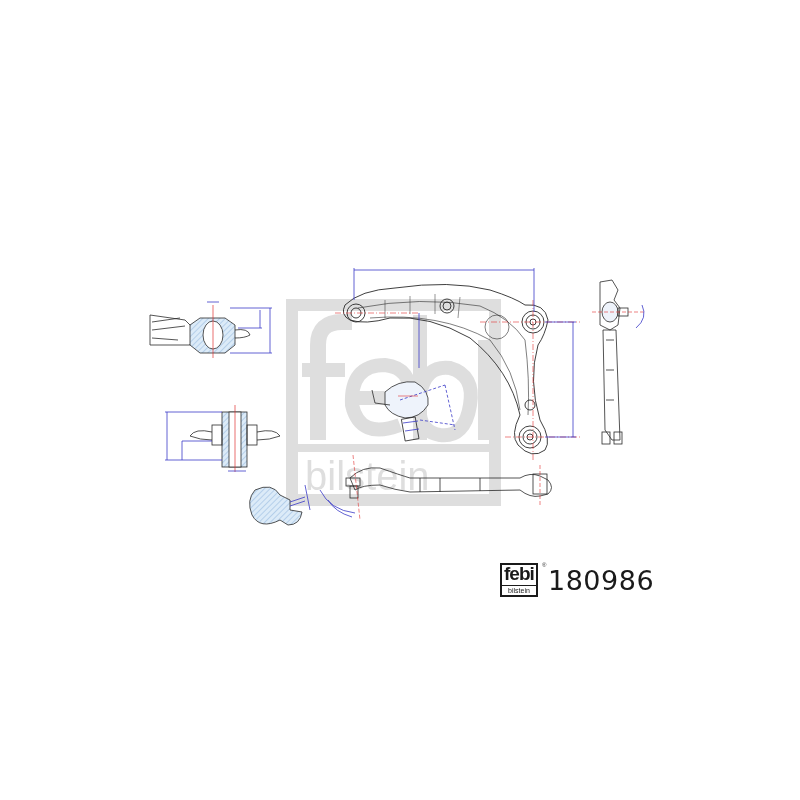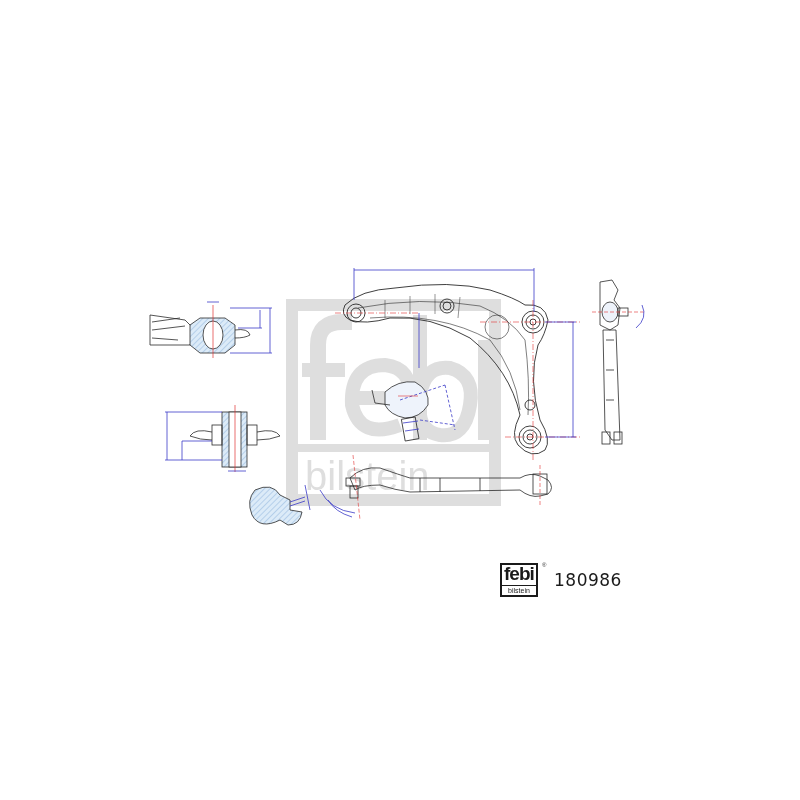--- a/index.html
+++ b/index.html
@@ -3,21 +3,21 @@
 <meta charset="utf-8">
 <style>
   html, body { margin:0; padding:0; background:#ffffff; }
   body { width:800px; height:800px; position:relative; overflow:hidden; font-family:"Liberation Sans", sans-serif; }
   .canvas { position:absolute; left:0; top:0; width:800px; height:800px; }
   .brand { position:absolute; left:500px; top:563px; display:flex; align-items:center; }
   .logo { width:38px; height:34px; border:2px solid #1a1a1a; box-sizing:border-box; position:relative; background:#fff; }
   .logo .febi { position:absolute; left:2px; top:-2px; font-size:19px; font-weight:bold; color:#1a1a1a; letter-spacing:-1px; font-family:"Liberation Sans", sans-serif; }
   .logo .bil { position:absolute; left:0; right:0; bottom:0; height:9px; border-top:1.5px solid #1a1a1a; font-size:7px; line-height:9px; text-align:center; color:#1a1a1a; }
   .reg { position:absolute; left:40px; top:-3px; font-size:6px; color:#333; }
-  .partno { margin-left:16px; font-size:17px; color:#1a1a1a; letter-spacing:0.5px; font-family:"DejaVu Sans", sans-serif; }
+  .partno { margin-left:10px; font-size:27px; color:#1a1a1a; letter-spacing:0.5px; font-family:"DejaVu Sans", sans-serif; }
 </style>
 </head>
 <body>
 
 <svg class="canvas" viewBox="0 0 800 800" xmlns="http://www.w3.org/2000/svg">
   <defs>
     <pattern id="hatch" patternUnits="userSpaceOnUse" width="4" height="4" patternTransform="rotate(45)">
       <rect width="4" height="4" fill="#dcebf8"></rect>
       <line x1="0" y1="0" x2="0" y2="4" stroke="#7aa6d6" stroke-width="0.8"></line>
     </pattern>

